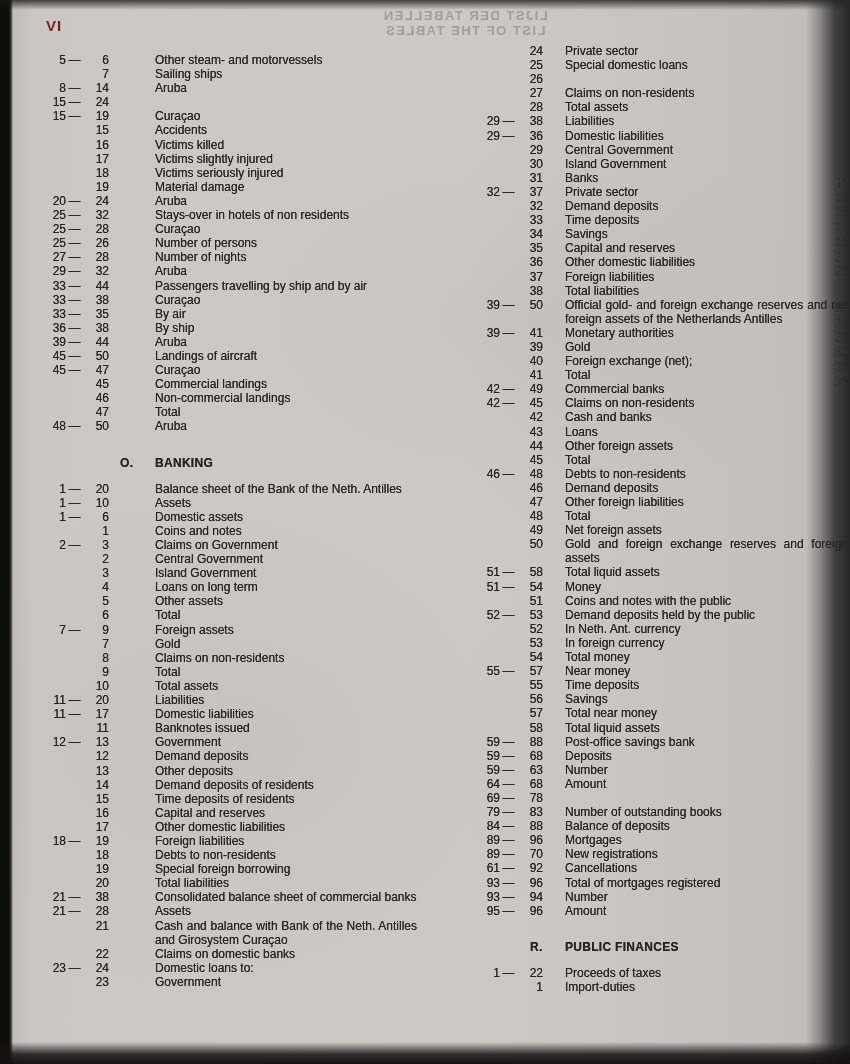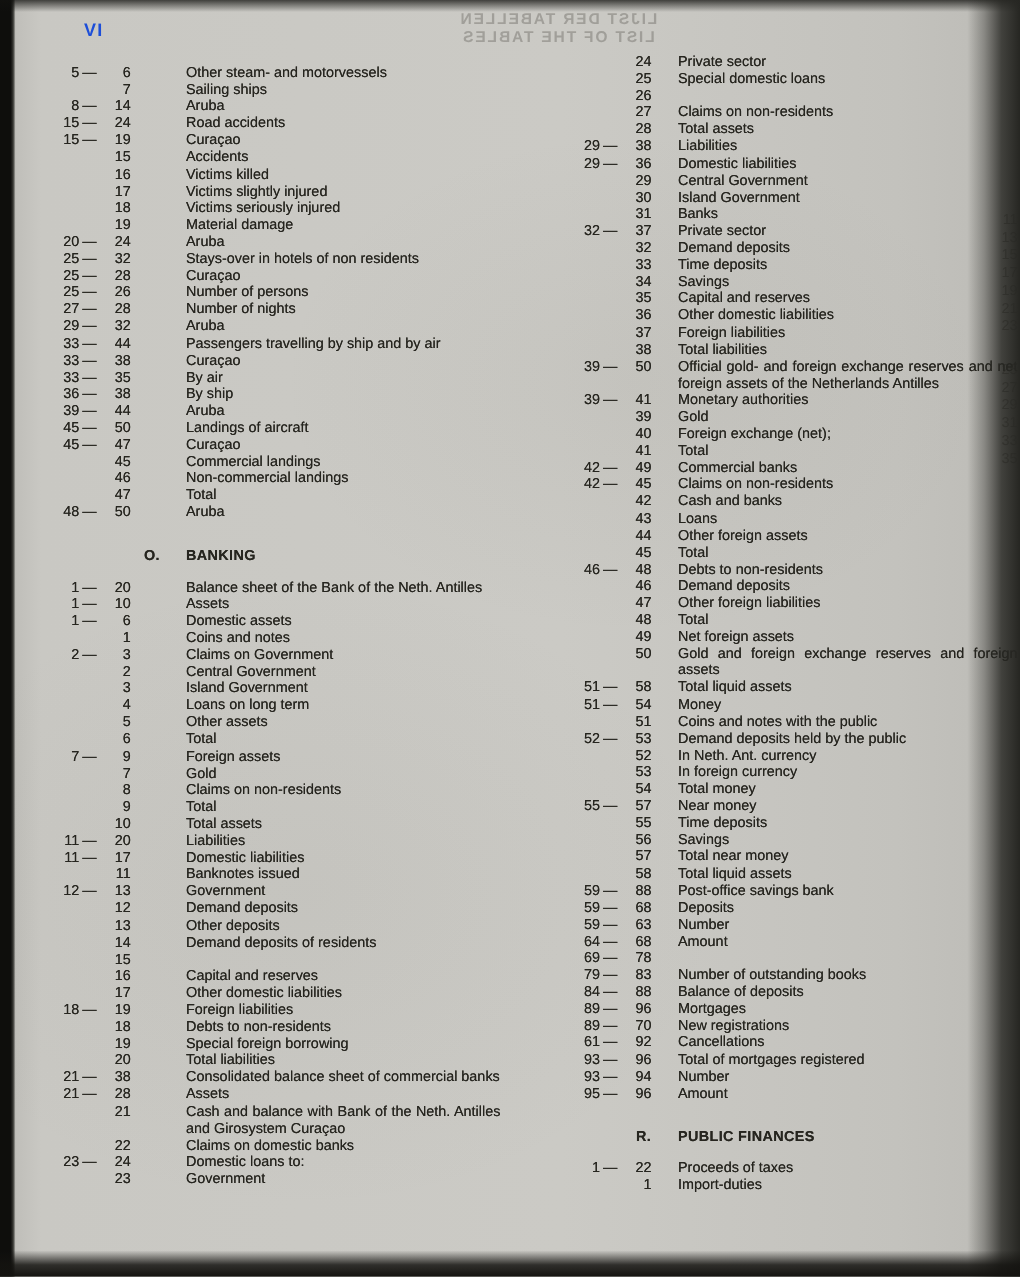--- a/index.html
+++ b/index.html
@@ -20,22 +20,21 @@
   }
   
   .edge-left   { position:absolute; left:0; top:0; width:13px; height:100%; background:linear-gradient(90deg,#0e0e0c 0 9px, #3a3a36 11px, rgba(58,58,54,0) 13px); z-index:6; }
   .edge-top    { position:absolute; left:0; top:0; width:100%; height:10px; background:linear-gradient(180deg, rgba(18,18,15,0.75), rgba(18,18,15,0)); z-index:6; }
   .edge-right  { position:absolute; right:0; top:0; width:44px; height:100%; background:linear-gradient(270deg, #262622 0%, rgba(38,38,34,0.82) 35%, rgba(38,38,34,0.35) 68%, rgba(38,38,34,0) 100%); z-index:6; }
   .edge-bottom { position:absolute; left:0; bottom:0; width:100%; height:22px; background:linear-gradient(0deg, #141310 0%, rgba(20,19,16,0.85) 45%, rgba(20,19,16,0) 100%); z-index:6; }
 
   .page-number {
     position:absolute; left:46px; top:17px;
     font-size:15px; font-weight:bold; letter-spacing:1px;
-    color:#1d4ed8;
-    margin-left:24px;
+    color:#7f1d1d;
   }
 
   
   .ghost-title {
     position:absolute; left:300px; width:330px; text-align:center;
     transform:scaleX(-1);
     font-weight:bold; font-size:13px; letter-spacing:1.5px;
     color:rgba(75,74,66,0.33);
     filter:blur(0.6px);
     z-index:1;
@@ -119,21 +118,20 @@
     <div class="entry-row">
       <span class="n1">8</span>
       <span class="dash">—</span>
       <span class="n2">14</span>
       <span class="label">Aruba</span>
     </div>
     <div class="entry-row">
       <span class="n1">15</span>
       <span class="dash">—</span>
       <span class="n2">24</span>
-      <span class="label">Road accidents</span>
     </div>
     <div class="entry-row">
       <span class="n1">15</span>
       <span class="dash">—</span>
       <span class="n2">19</span>
       <span class="label">Curaçao</span>
     </div>
     <div class="entry-row">
       <span class="n1"></span>
       <span class="dash"></span>
@@ -399,20 +397,21 @@
     <div class="entry-row">
       <span class="n1"></span>
       <span class="dash"></span>
       <span class="n2">14</span>
       <span class="label">Demand deposits of residents</span>
     </div>
     <div class="entry-row">
       <span class="n1"></span>
       <span class="dash"></span>
       <span class="n2">15</span>
+      <span class="label">Time deposits of residents</span>
     </div>
     <div class="entry-row">
       <span class="n1"></span>
       <span class="dash"></span>
       <span class="n2">16</span>
       <span class="label">Capital and reserves</span>
     </div>
     <div class="entry-row">
       <span class="n1"></span>
       <span class="dash"></span>

